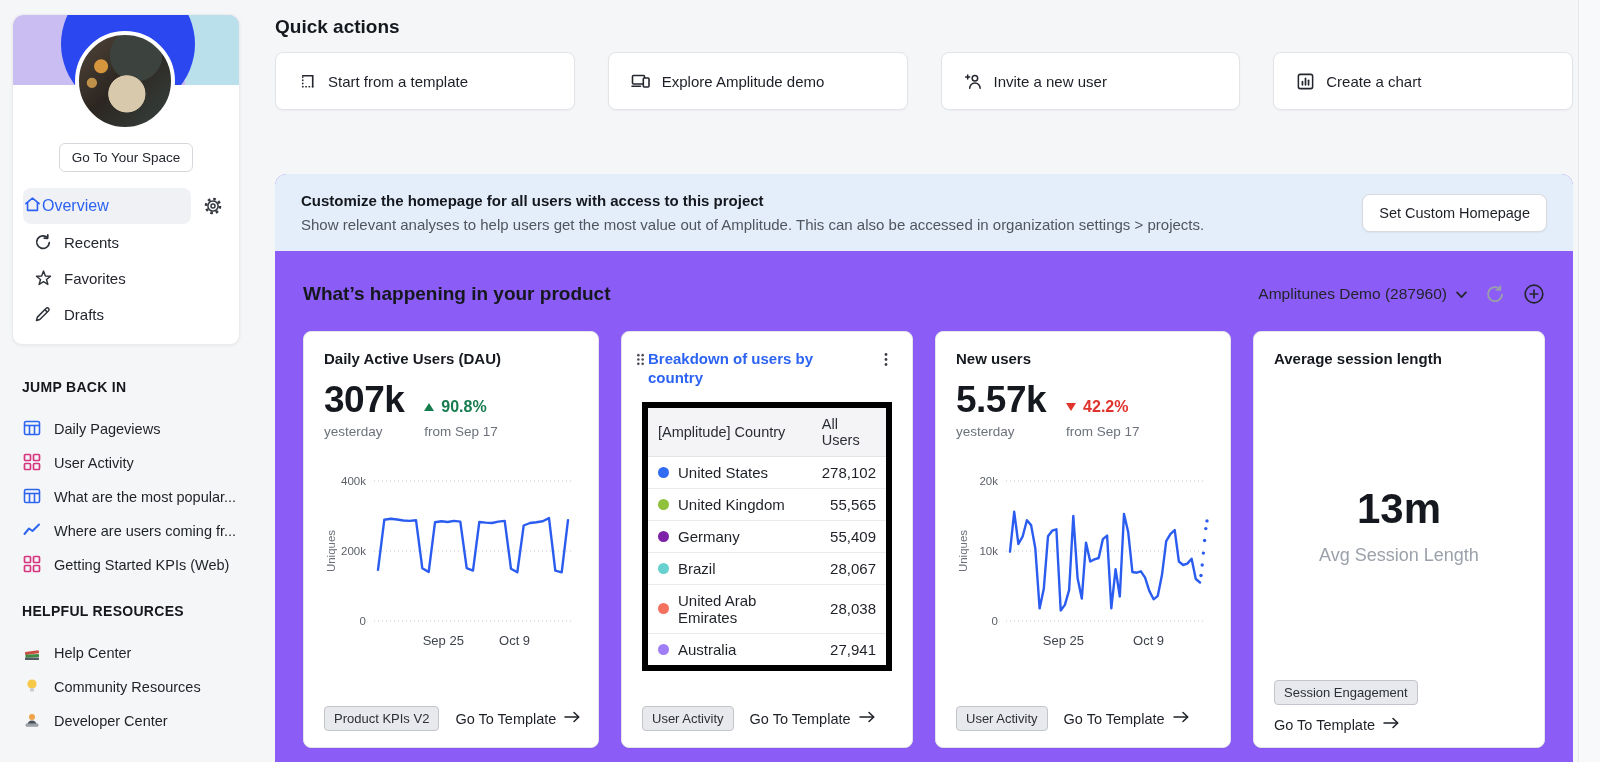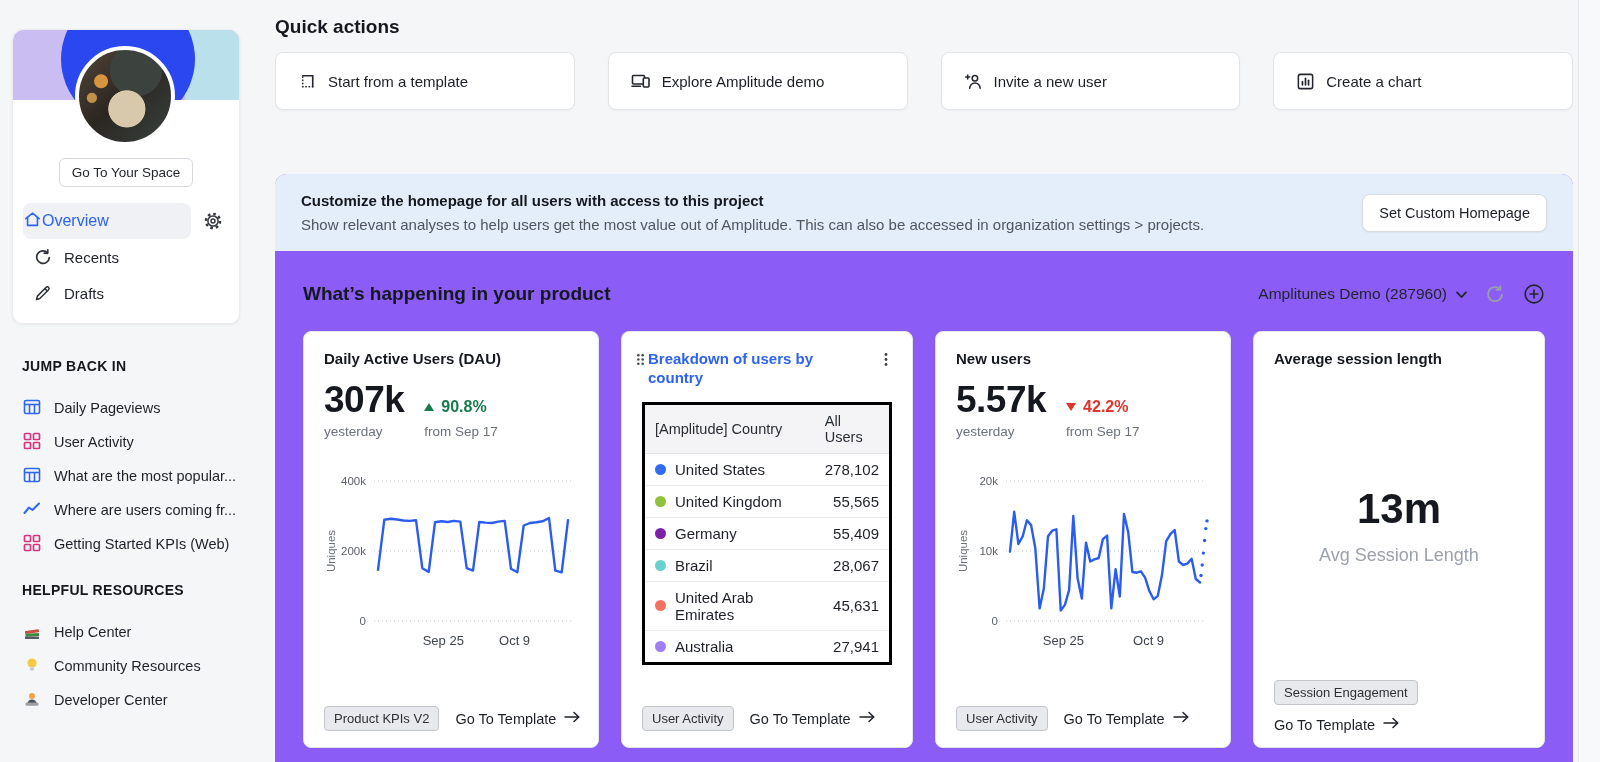--- a/index.html
+++ b/index.html
@@ -1,20 +1,20 @@
 <!DOCTYPE html>
 <html><head>
 <meta charset="utf-8">
 <style>
   * { margin:0; padding:0; box-sizing:border-box; }
   html,body { width:1600px; height:762px; }
   body { font-family:"Liberation Sans", sans-serif; background:#f5f6f7; color:#1c1f26; position:relative; overflow:hidden; }
 
   
-  .sidebar { position:absolute; left:12px; top:29px; width:228px; }
+  .sidebar { position:absolute; left:12px; top:14px; width:228px; }
   .profile-card { background:#fff; border-radius:10px; border:1px solid #ececef;
                   box-shadow:0 1px 3px rgba(16,24,40,.06); padding-bottom:12px; position:relative; }
   .banner-art { height:70px; border-radius:10px 10px 0 0; position:relative; overflow:hidden; background:#c9bdf2; }
   .banner-cyan { position:absolute; right:0; top:0; width:54px; height:70px; background:#b9e0eb; }
   .banner-blue { position:absolute; left:48px; top:-38px; width:134px; height:134px; border-radius:50%; background:#2b48f0; }
   .avatar { position:absolute; left:62px; top:16px; width:100px; height:100px; border-radius:50%;
             border:4px solid #fff; z-index:3;
             background:
               radial-gradient(circle at 52% 64%, #d9c9ac 0 24%, rgba(217,201,172,0) 25%),
               radial-gradient(circle at 24% 34%, rgba(242,166,64,.85) 0 7%, rgba(242,166,64,0) 8%),
@@ -79,21 +79,21 @@
   .chip { background:#e8e9ec; border:1px solid #c2c5cb; border-radius:4px; padding:4px 9px; font-size:13px;
           color:#2c3037; font-weight:500; font-family:inherit; cursor:pointer; white-space:nowrap; }
   .tpl-link { display:flex; align-items:flex-start; gap:8px; font-size:14.5px; color:#1d2026; cursor:pointer; }
   .tpl-link .ic { display:flex; color:#1d2026; }
 
   
   .bd-head { display:flex; align-items:flex-start; }
   .drag-handle { margin:3px 3px 0 -6px; cursor:grab; display:flex; }
   .bd-title { font-size:15px; font-weight:700; color:#2c63f2; line-height:1.25; max-width:205px; cursor:pointer; }
   .kebab { margin-left:auto; cursor:pointer; display:flex; padding:2px 4px; }
-  .bd-table { width:100%; border-collapse:collapse; margin-top:14px; border:3px solid #000000;padding-left:6px; }
+  .bd-table { width:100%; border-collapse:collapse; margin-top:14px; border:6px solid #000000;padding-left:6px; }
   .bd-table th { background:#f4f4f6; text-align:left; font-weight:400; font-size:14.5px; color:#2a2d34;
                  padding:8px 10px; border-bottom:1px solid #e2e4e8; }
   .bd-table th.val-col { width:60px; padding-right:10px; }
   .bd-table td { font-size:15px; color:#1e2127; padding:7px 10px; border-bottom:1px solid #eaebee; }
   .bd-table tr:last-child td { border-bottom:none; }
   .country-cell { display:flex; align-items:center; gap:9px; }
   .dot { width:11px; height:11px; border-radius:50%; flex:none; }
   .val-cell { text-align:right; white-space:nowrap; }
 
   
@@ -139,20 +139,28 @@
           </span>
         </div>
         <div class="side-row">
           <span class="ic">
             <svg width="18" height="18" viewBox="0 0 18 18" fill="none" stroke="currentColor" stroke-width="1.7" stroke-linecap="round">
                 <path d="M15.3 9.6a6.3 6.3 0 1 1-1.8-4.9"></path>
                 <polyline points="13.8,1.9 13.6,5.3 10.2,5.1" stroke-linejoin="round"></polyline>
               </svg>
           </span>
           <span>Recents</span>
+        </div>
+        <div class="side-row">
+          <span class="ic">
+            <svg width="19" height="19" viewBox="0 0 20 20" fill="none" stroke="currentColor" stroke-width="1.5" stroke-linejoin="round">
+                <polygon points="10,2.2 11.94,7.33 17.42,7.59 13.14,11.02 14.59,16.31 10,13.3 5.41,16.31 6.86,11.02 2.58,7.59 8.06,7.33"></polygon>
+              </svg>
+          </span>
+          <span>Favorites</span>
         </div>
         <div class="side-row">
           <span class="ic">
             <svg width="18" height="18" viewBox="0 0 18 18" fill="none" stroke="currentColor" stroke-width="1.5" stroke-linejoin="round">
                 <path d="M2.5 15.5l.9-3.4 8.8-8.8a1.7 1.7 0 0 1 2.4 2.4l-8.8 8.8-3.3 1z"></path>
                 <path d="M10.9 4.6l2.4 2.4"></path>
               </svg>
           </span>
           <span>Drafts</span>
         </div>
@@ -436,21 +444,21 @@
                   </td>
                 <td class="val-cell">28,067</td>
               </tr>
               <tr>
                 <td>
                     <span class="country-cell">
                       <span class="dot" style="background: rgb(244, 113, 95);"></span>
                       <span style="max-width:110px">United Arab Emirates</span>
                     </span>
                   </td>
-                <td class="val-cell">45,631</td>
+                <td class="val-cell">28,038</td>
               </tr>
               <tr>
                 <td>
                     <span class="country-cell">
                       <span class="dot" style="background: rgb(160, 126, 245);"></span>
                       <span>Australia</span>
                     </span>
                   </td>
                 <td class="val-cell">27,941</td>
               </tr>

